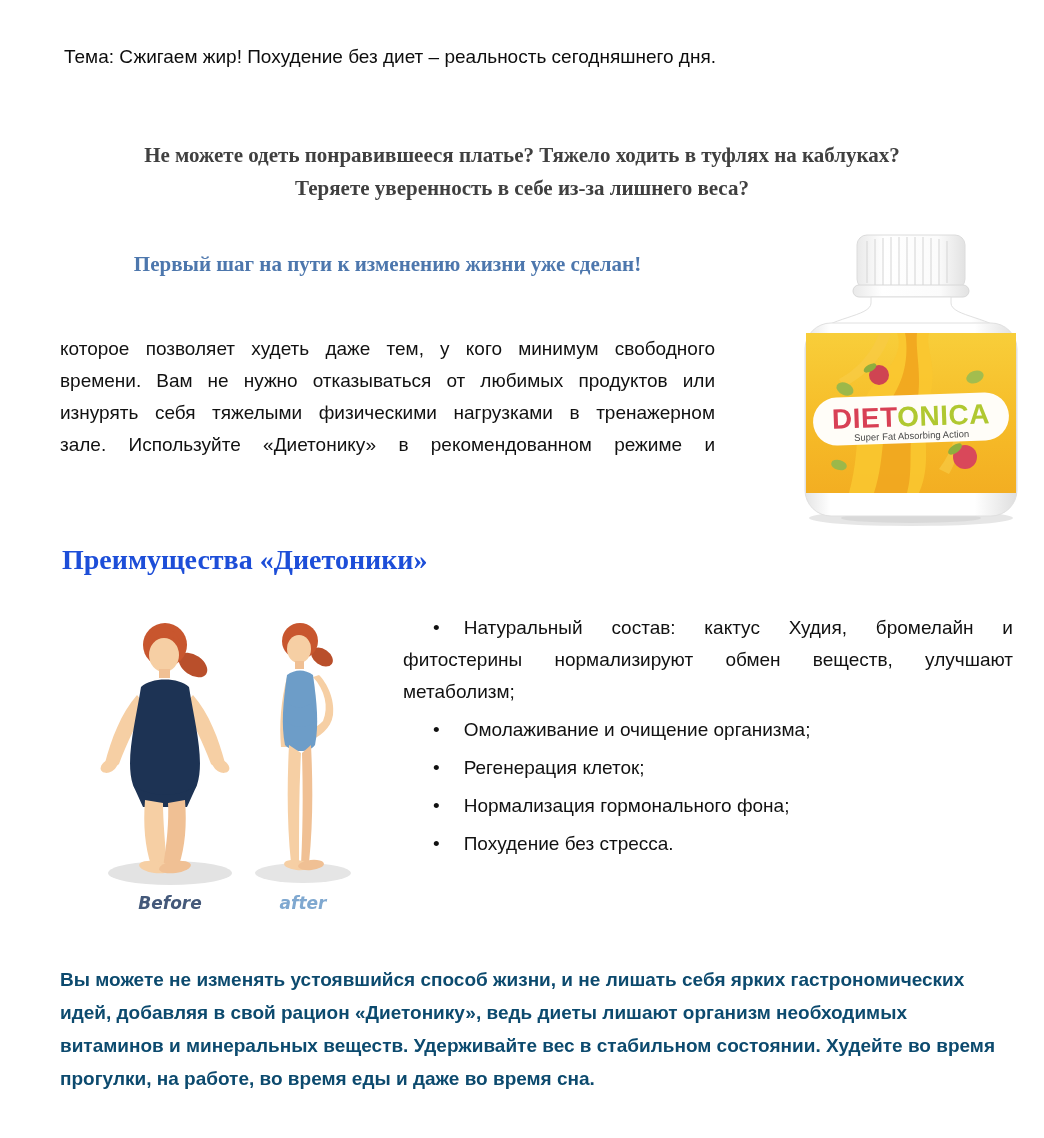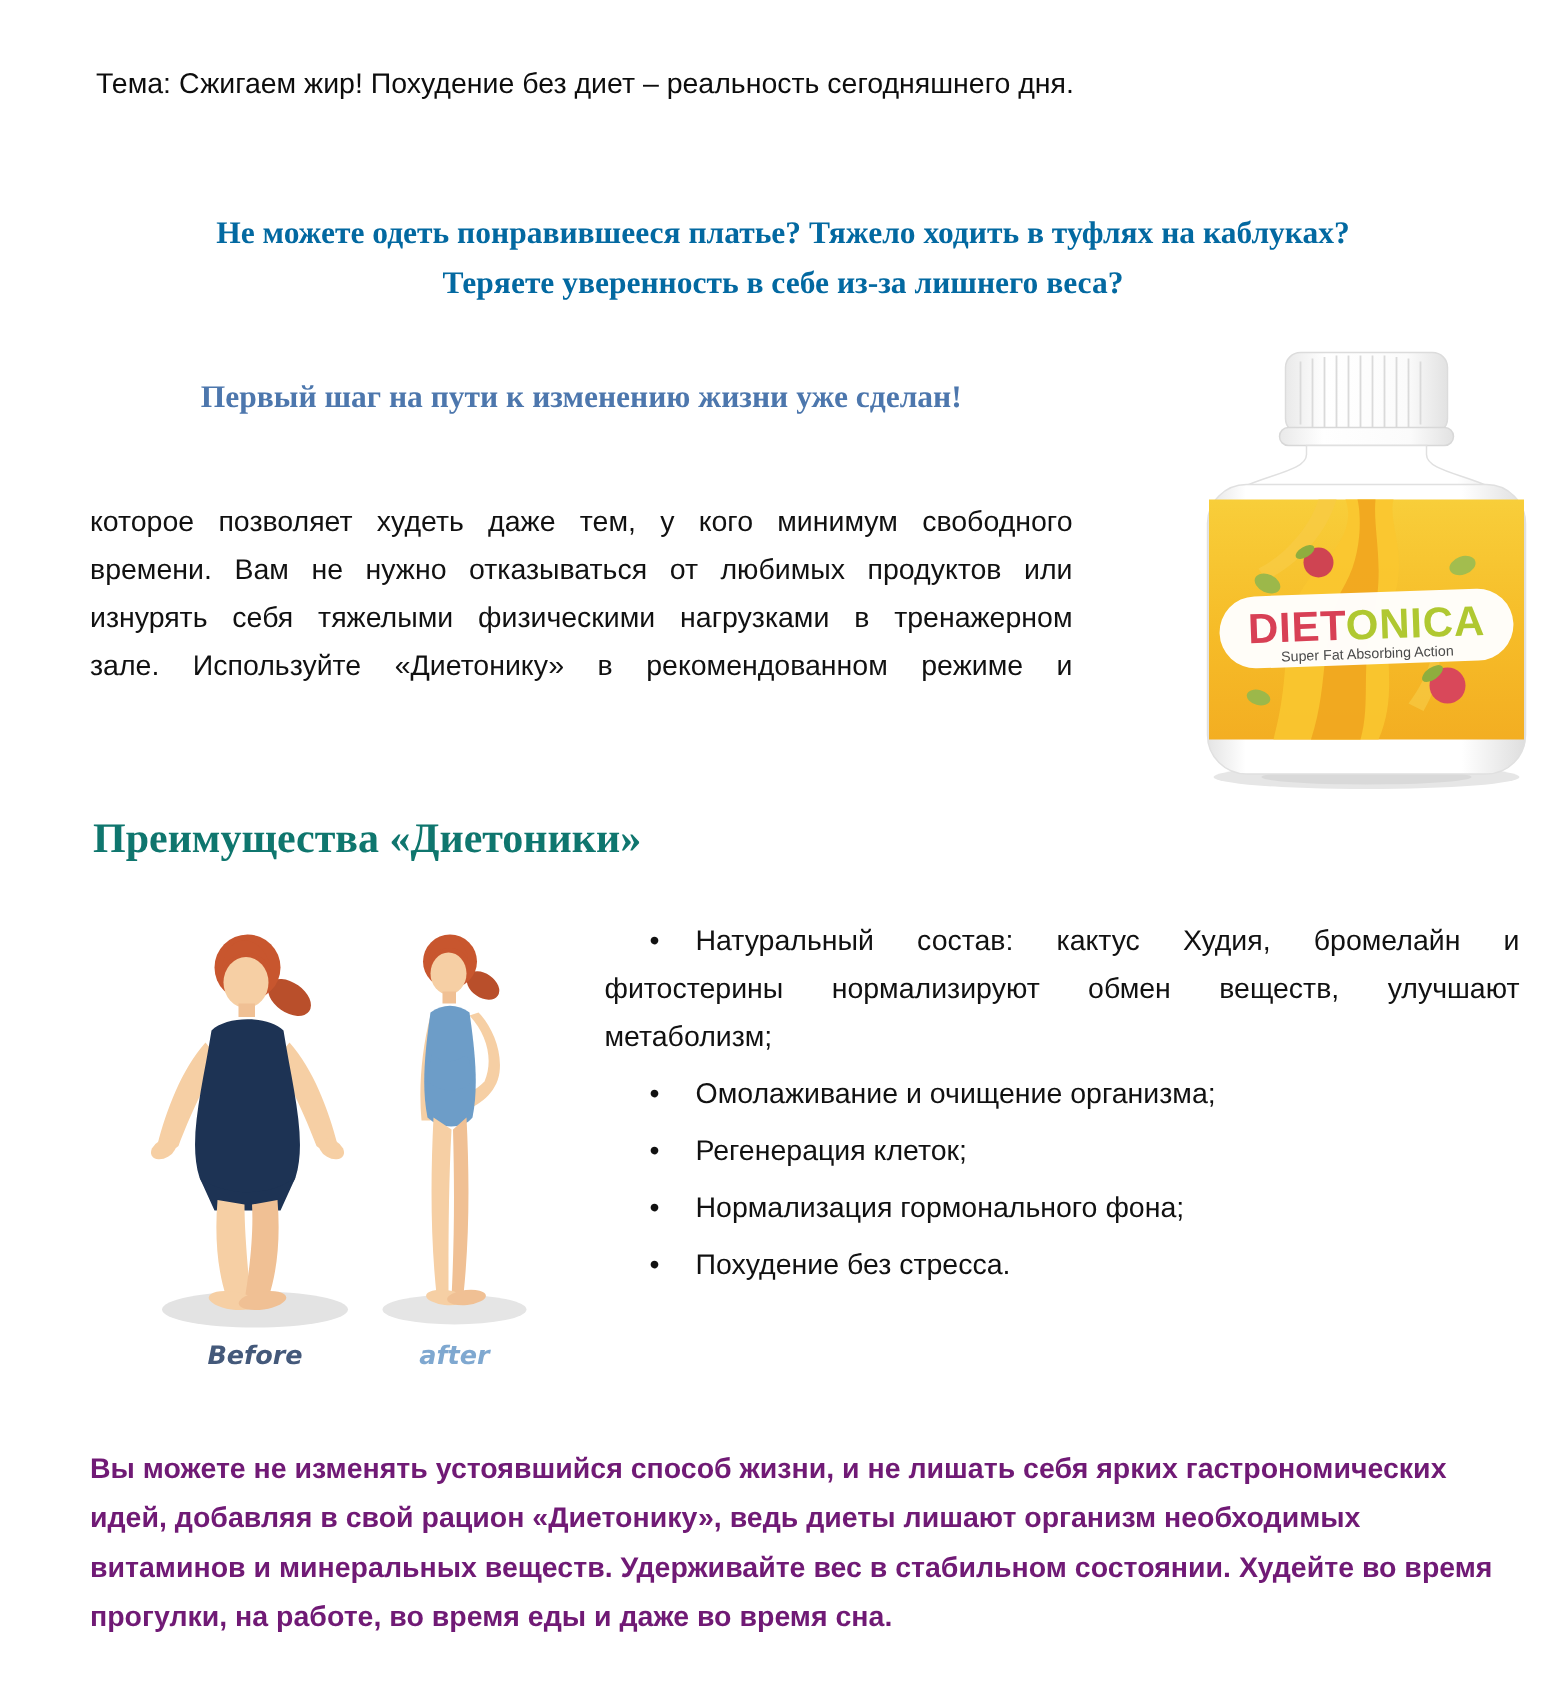--- a/index.html
+++ b/index.html
@@ -14,21 +14,21 @@
     margin-left:64px;
     font-size:19px; line-height:24px; color:#0d0d0d;
   }
 
   .q-head {
     margin-top:70px;
     text-align:center;
     font-family:"Liberation Serif", serif;
     font-weight:bold;
     font-size:21px; line-height:33px;
-    color:#0369a1;
+    color:#404040;
   }
 
   .intro-row { display:flex; margin-top:44px; padding-left:60px; }
   .intro-col { width:655px; flex:none; }
   .first-step {
     text-align:center;
     font-family:"Liberation Serif", serif;
     font-weight:bold;
     font-size:21px; line-height:30px;
     color:#4d77ad;
@@ -37,21 +37,21 @@
   .intro .jline { text-align:justify; text-align-last:justify; }
   .intro .jline.last { text-align-last:left; }
 
   .bottle-wrap { margin-left:auto; margin-top:-20px; width:265px; height:300px; flex:none; }
 
   .adv-heading {
     margin:14px 0 4px 62px;
     font-family:"Liberation Serif", serif;
     font-weight:bold;
     font-size:28px; line-height:34px;
-    color:#0f766e;
+    color:#1d4ed8;
   }
 
   .adv-row { display:flex; margin-top:18px; padding-left:75px; }
   .ba-wrap { width:320px; height:330px; flex:none; }
   .adv-list {
     list-style:none;
     margin-top:17px; margin-left:8px;
     width:610px;
     font-size:19px; line-height:32px;
   }
@@ -59,21 +59,21 @@
     text-align:justify;
     text-indent:30px;
     margin-bottom:6px;
   }
   .adv-list li::before { content:"\2022"; margin-right:24px; }
 
   .closing {
     margin:38px 14px 0 60px;
     font-weight:bold;
     font-size:19px; line-height:33px;
-    color:#701a75;
+    color:#0c4a6e;
   }
 </style>
 </head>
 <body>
 
 <div class="page">
 
   <p class="topic">Тема: Сжигаем жир! Похудение без диет – реальность сегодняшнего дня.</p>
 
   <div class="q-head">

